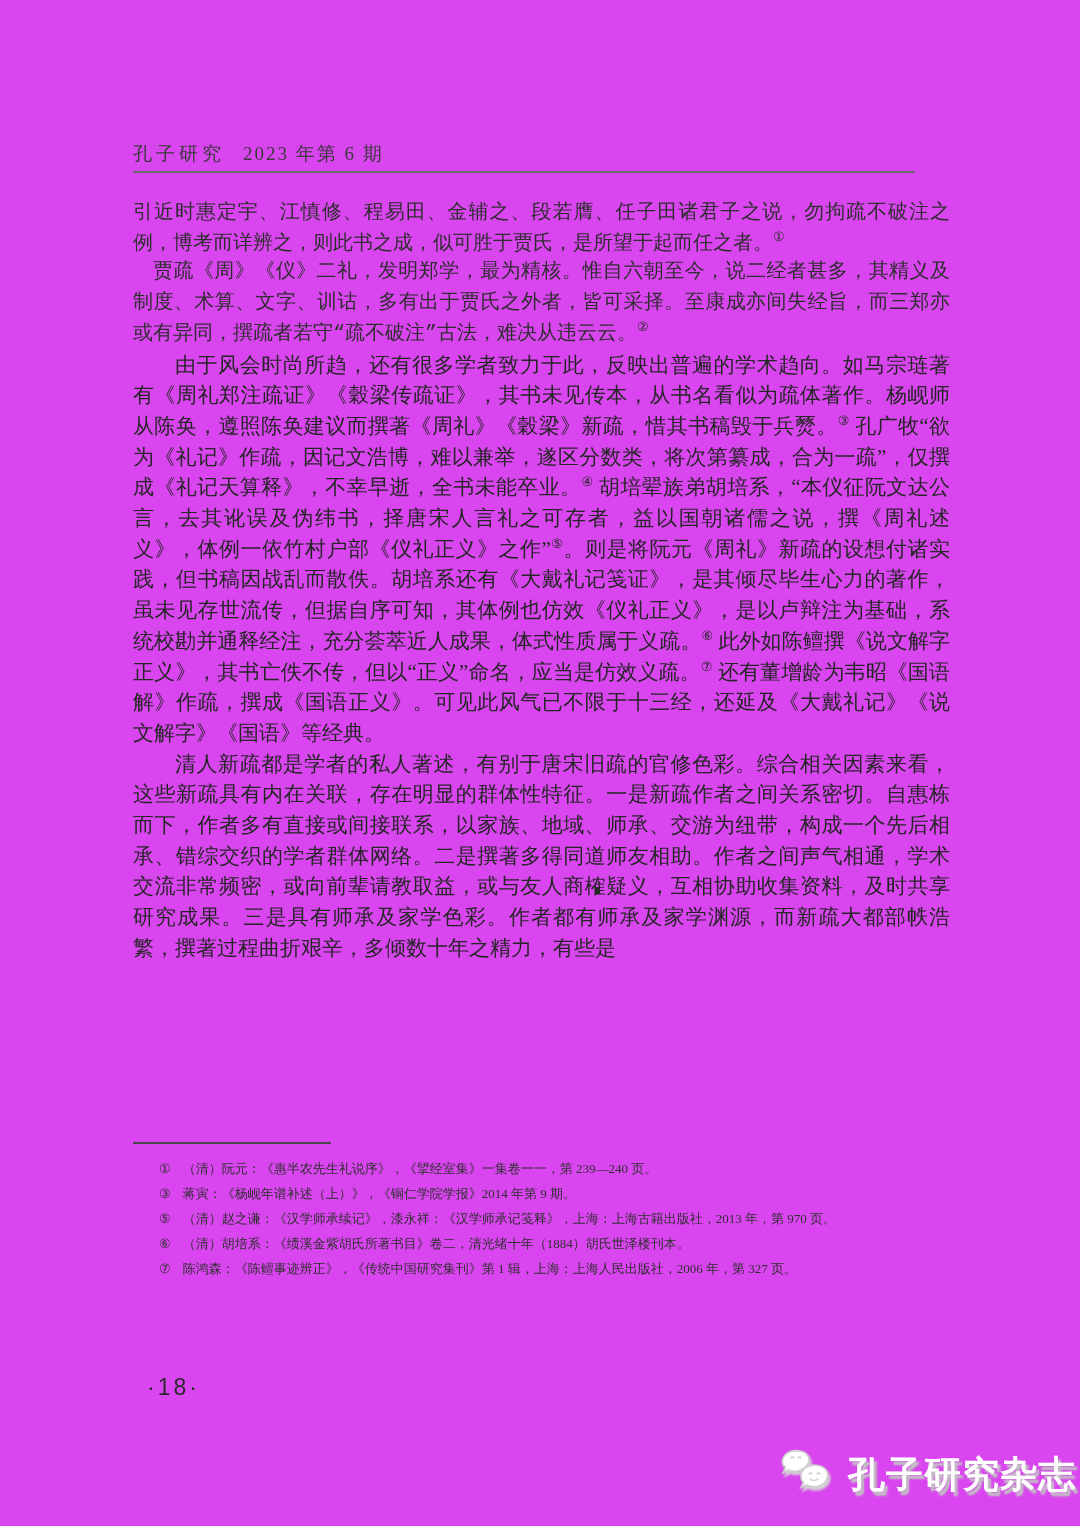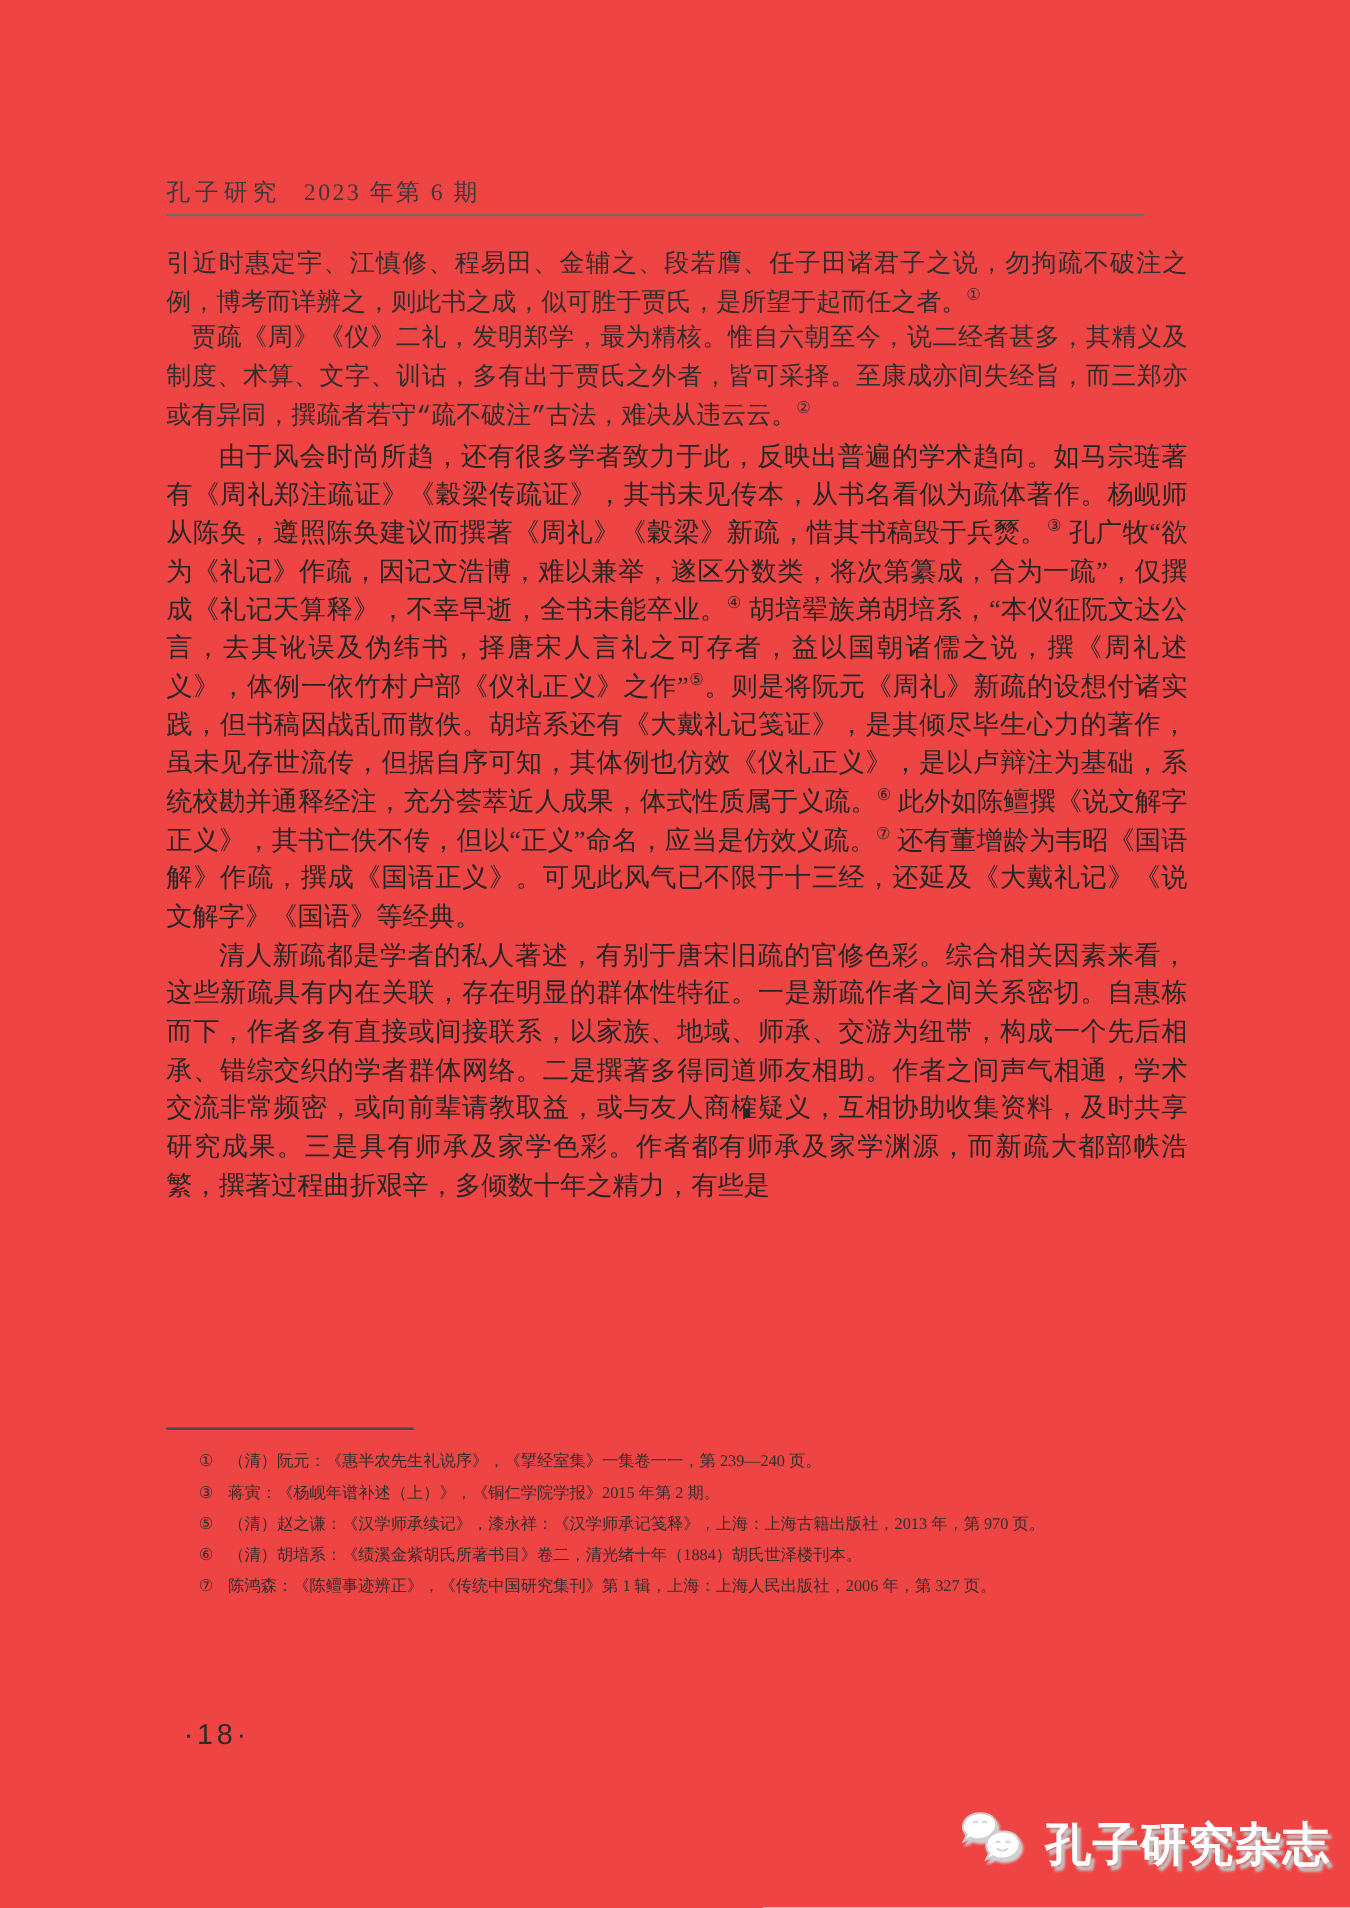--- a/index.html
+++ b/index.html
@@ -1,19 +1,19 @@
 <!DOCTYPE html>
 <html><head>
 <meta charset="utf-8">
 <style>
   html,body{margin:0;padding:0;background:#ffffff;}
   .page{
     position:relative;
     width:1080px;height:1526px;
-    background:#ef4444;
+    background:#d946ef;
     font-family:"Liberation Serif", serif;
     color:#262626;
     overflow:hidden;
   }
   
   .hdr{position:absolute;top:141px;left:133px;font-size:19px;color:#3a3a3a;letter-spacing:4px;white-space:nowrap;}
   .hdr .issue{margin-left:18px;letter-spacing:2px;}
   .hdr-rule{position:absolute;top:171px;left:133px;width:782px;border-top:2px solid #6b6b6b;}
   
   .bodytxt{position:absolute;top:196px;left:133px;width:817px;font-size:21px;line-height:30.7px;text-align:justify;}
@@ -24,21 +24,21 @@
   .sup{font-size:13px;vertical-align:super;line-height:0;}
   
   .fn-rule{position:absolute;top:1142px;left:133px;width:198px;border-top:2px solid #4a4a4a;}
   .footnotes{position:absolute;top:1156px;left:133px;width:820px;font-size:13px;line-height:25px;text-align:justify;color:#303030;}
   .footnotes p{margin:0;padding:0;text-indent:2em;}
   .fn-marker{margin-right:12px;}
   
   .pagenum{position:absolute;top:1374px;left:147px;font-size:23px;font-family:"Liberation Sans", sans-serif;color:#2b2b2b;letter-spacing:3px;}
   
   .watermark{
-    position:absolute;top:1447px;right:16px;
+    position:absolute;top:1447px;right:4px;
     display:flex;align-items:center;gap:10px;
   }
   .wm-icon{filter:drop-shadow(2px 3px 1px #d2d2d2);}
   .wm-text{
     font-size:37px;font-weight:bold;letter-spacing:1px;
     color:#ffffff;
     text-shadow:3px 4px 2px #c2c2c2;
     font-family:"Liberation Sans", sans-serif;
     white-space:nowrap;
   }
@@ -56,21 +56,21 @@
   <div class="bodytxt">
     <p class="quote"><span>引近时惠定宇、江慎修、程易田、金辅之、段若膺、任子田诸君子之说，勿拘疏不破注之例，博考而详辨之，则此书之成，似可胜于贾氏，是所望于起而任之者。</span><span class="sup">①</span></p>
     <p class="quote qindent"><span>贾疏《周》《仪》二礼，发明郑学，最为精核。惟自六朝至今，说二经者甚多，其精义及制度、术算、文字、训诂，多有出于贾氏之外者，皆可采择。至康成亦间失经旨，而三郑亦或有异同，撰疏者若守“疏不破注”古法，难决从违云云。</span><span class="sup">②</span></p>
     <p class="para"><span>由于风会时尚所趋，还有很多学者致力于此，反映出普遍的学术趋向。如马宗琏著有《周礼郑注疏证》《穀梁传疏证》，其书未见传本，从书名看似为疏体著作。杨岘师从陈奂，遵照陈奂建议而撰著《周礼》《穀梁》新疏，惜其书稿毁于兵燹。</span><span class="sup">③</span><span> 孔广牧“欲为《礼记》作疏，因记文浩博，难以兼举，遂区分数类，将次第纂成，合为一疏”，仅撰成《礼记天算释》，不幸早逝，全书未能卒业。</span><span class="sup">④</span><span> 胡培翚族弟胡培系，“本仪征阮文达公言，去其讹误及伪纬书，择唐宋人言礼之可存者，益以国朝诸儒之说，撰《周礼述义》，体例一依竹村户部《仪礼正义》之作”</span><span class="sup">⑤</span><span>。则是将阮元《周礼》新疏的设想付诸实践，但书稿因战乱而散佚。胡培系还有《大戴礼记笺证》，是其倾尽毕生心力的著作，虽未见存世流传，但据自序可知，其体例也仿效《仪礼正义》，是以卢辩注为基础，系统校勘并通释经注，充分荟萃近人成果，体式性质属于义疏。</span><span class="sup">⑥</span><span> 此外如陈鳣撰《说文解字正义》，其书亡佚不传，但以“正义”命名，应当是仿效义疏。</span><span class="sup">⑦</span><span> 还有董增龄为韦昭《国语解》作疏，撰成《国语正义》。可见此风气已不限于十三经，还延及《大戴礼记》《说文解字》《国语》等经典。</span></p>
     <p class="para"><span>清人新疏都是学者的私人著述，有别于唐宋旧疏的官修色彩。综合相关因素来看，这些新疏具有内在关联，存在明显的群体性特征。一是新疏作者之间关系密切。自惠栋而下，作者多有直接或间接联系，以家族、地域、师承、交游为纽带，构成一个先后相承、错综交织的学者群体网络。二是撰著多得同道师友相助。作者之间声气相通，学术交流非常频密，或向前辈请教取益，或与友人商榷疑义，互相协助收集资料，及时共享研究成果。三是具有师承及家学色彩。作者都有师承及家学渊源，而新疏大都部帙浩繁，撰著过程曲折艰辛，多倾数十年之精力，有些是</span></p>
   </div>
 
   <div class="fn-rule"></div>
   <div class="footnotes">
     <p><span class="fn-marker">①</span><span>（清）阮元：《惠半农先生礼说序》，《揅经室集》一集卷一一，第 239—240 页。</span></p>
-    <p><span class="fn-marker">③</span><span>蒋寅：《杨岘年谱补述（上）》，《铜仁学院学报》2015 年第 2 期。</span></p>
+    <p><span class="fn-marker">③</span><span>蒋寅：《杨岘年谱补述（上）》，《铜仁学院学报》2014 年第 9 期。</span></p>
     <p><span class="fn-marker">⑤</span><span>（清）赵之谦：《汉学师承续记》，漆永祥：《汉学师承记笺释》，上海：上海古籍出版社，2013 年，第 970 页。</span></p>
     <p><span class="fn-marker">⑥</span><span>（清）胡培系：《绩溪金紫胡氏所著书目》卷二，清光绪十年（1884）胡氏世泽楼刊本。</span></p>
     <p><span class="fn-marker">⑦</span><span>陈鸿森：《陈鳣事迹辨正》，《传统中国研究集刊》第 1 辑，上海：上海人民出版社，2006 年，第 327 页。</span></p>
   </div>
 
   <div class="pagenum">·18·</div>
 
   <div class="watermark">
     <span class="wm-icon">
       <svg width="60" height="52" viewBox="0 0 60 52">

